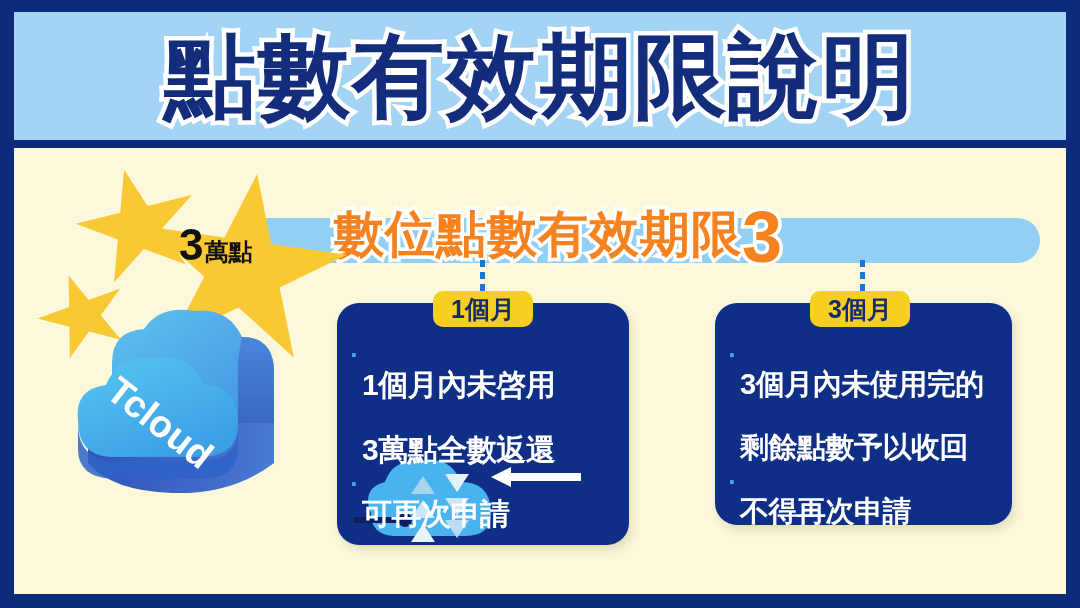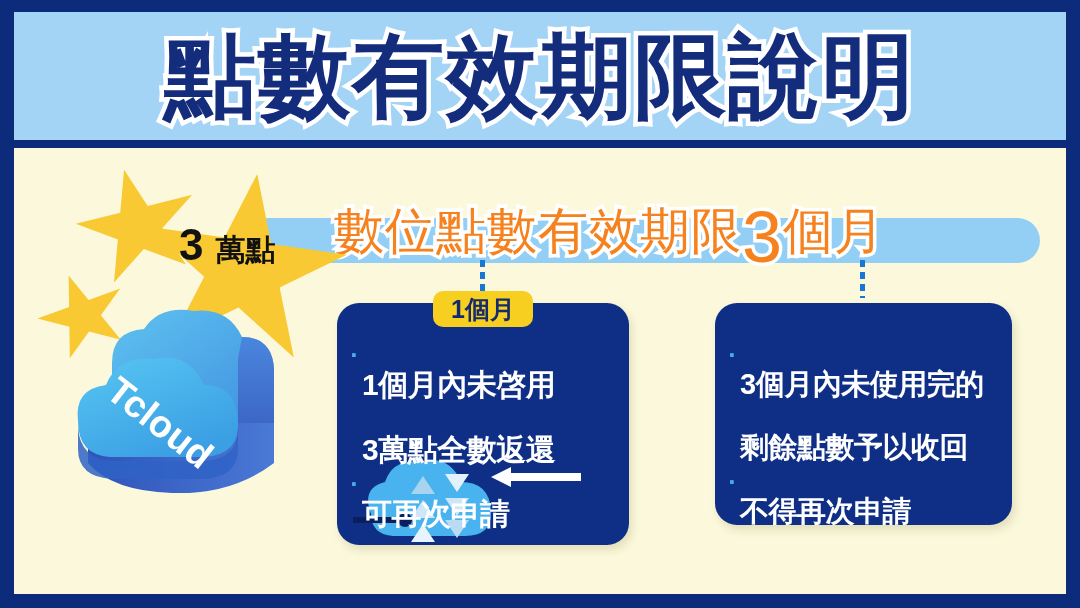--- a/index.html
+++ b/index.html
@@ -37,44 +37,44 @@
     overflow:hidden;
   }
   
   .ribbon{
     position:absolute;left:240px;top:70px;width:786px;height:45px;
     background:#93cff5;
     border-radius:0 24px 24px 0;
   }
   .ribbon-text{
     position:absolute;left:320px;top:50px;height:72px;
-    display:flex;align-items:flex-start;
+    display:flex;align-items:center;
     white-space:nowrap;
-    font-size:50px;font-weight:normal;color:#f5821f;
+    font-size:50px;font-weight:bold;color:#f5821f;
     -webkit-text-stroke:7px #ffffff;
     paint-order:stroke fill;
     letter-spacing:1px;
   }
   .ribbon-text .big{font-size:72px;line-height:1;position:relative;top:3px;}
   
   .star{
     position:absolute;
     background:#f9c933;
     clip-path:polygon(50% 0%,61.8% 35.5%,100% 35.5%,69% 57.5%,80.9% 93%,50% 71%,19.1% 93%,30.9% 57.5%,0% 35.5%,38.2% 35.5%);
   }
   #star-main{left:130px;top:25px;width:200px;height:190px;transform:rotate(8deg);}
   #star-small-1{left:64px;top:20px;width:120px;height:115px;transform:rotate(-14deg);}
   #star-small-2{left:25px;top:125px;width:88px;height:84px;transform:rotate(-20deg);}
   .star-label{
     position:absolute;left:165px;top:75px;
     color:#111;font-weight:bold;white-space:nowrap;
     display:flex;align-items:baseline;
   }
   .star-label .num{font-size:44px;line-height:1;}
-  .star-label .unit{font-size:30px;line-height:1;margin-left:12px;}
+  .star-label .unit{font-size:24px;line-height:1;margin-left:1px;}
   
   .tcloud{position:absolute;left:38px;top:155px;width:250px;height:205px;}
   .tcloud svg{width:100%;height:100%;display:block;}
   
   .dotline{
     position:absolute;width:5px;
     background-image:linear-gradient(#1877d2 58%,rgba(0,0,0,0) 0%);
     background-size:5px 12px;background-repeat:repeat-y;
   }
   #dot-left{left:466px;top:112px;height:38px;}
@@ -122,21 +122,20 @@
   <div class="header">
     <div class="header-title">點數有效期限說明</div>
   </div>
 
   <div class="body-panel">
 
     <div class="ribbon"></div>
     <div class="ribbon-text">
       <span>數位點數有效期限</span>
       <span class="big">3</span>
-      <span>個月</span>
     </div>
 
     <div class="star" id="star-small-1"></div>
     <div class="star" id="star-small-2"></div>
     <div class="star" id="star-main"></div>
     <div class="star-label">
       <span class="num">3</span>
       <span class="unit">萬點</span>
     </div>
 
@@ -171,20 +170,21 @@
 
         <path d="M26 124 Q28 156 60 158 L152 158 Q186 156 186 126 L186 146 Q186 174 152 176 L60 176 Q26 174 26 146 Z" fill="#2f63c6" opacity="0.85"></path>
         <text x="100" y="130" fill="#ffffff" font-size="38" font-weight="bold" font-family="Liberation Sans, sans-serif" text-anchor="middle" transform="rotate(38 100 130)">Tcloud</text>
       </svg>
     </div>
 
     <div class="dotline" id="dot-left"></div>
     <div class="dotline" id="dot-right"></div>
 
     <div class="badge" id="badge-left">1個月</div>
+    <div class="badge" id="badge-right">3個月</div>
 
     <div class="card" id="card-left">
       <div class="card-list">
         <div class="li">
           <span class="dot">·</span>
           <span class="txt">1個月內未啓用</span>
         </div>
         <div class="li">
           <span class="dot blank"></span>
           <span class="txt">3萬點全數返還</span>

